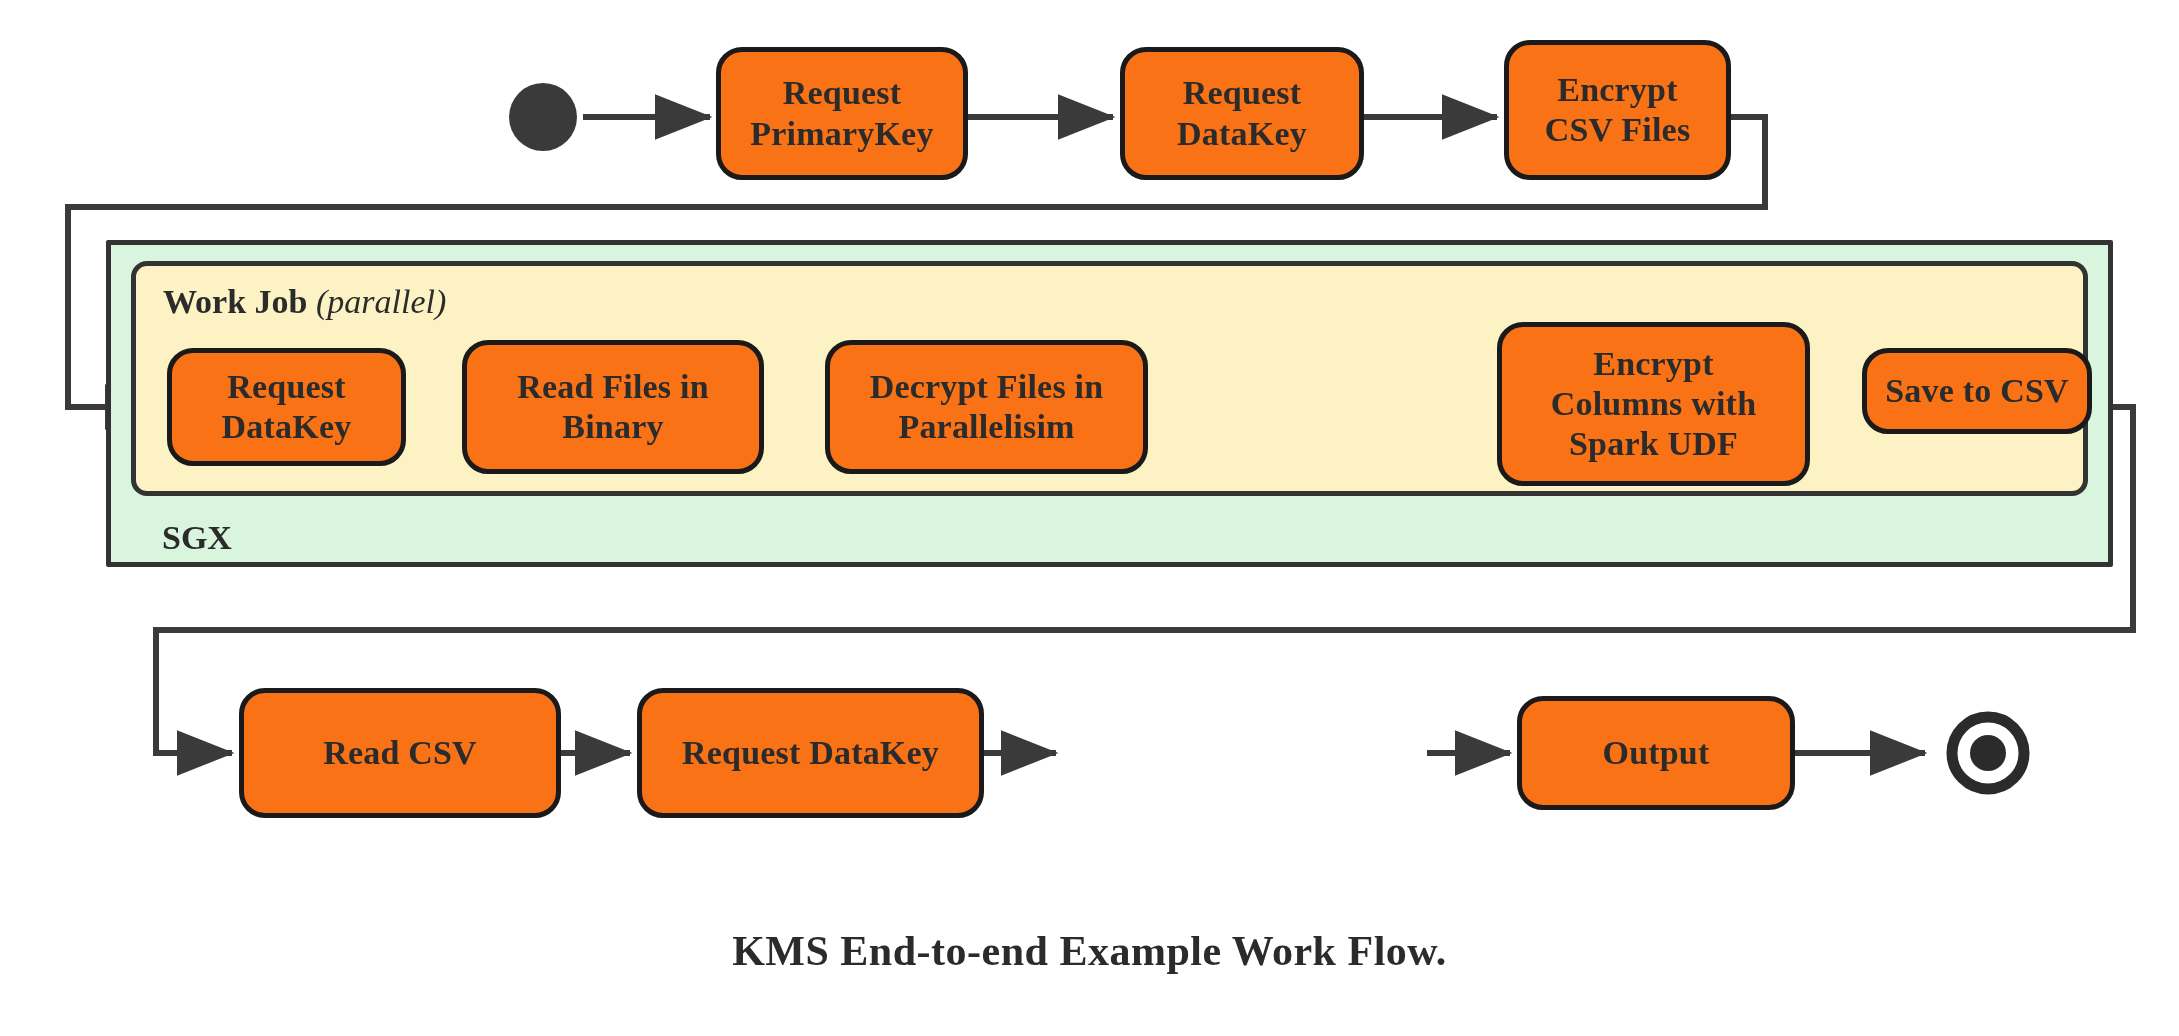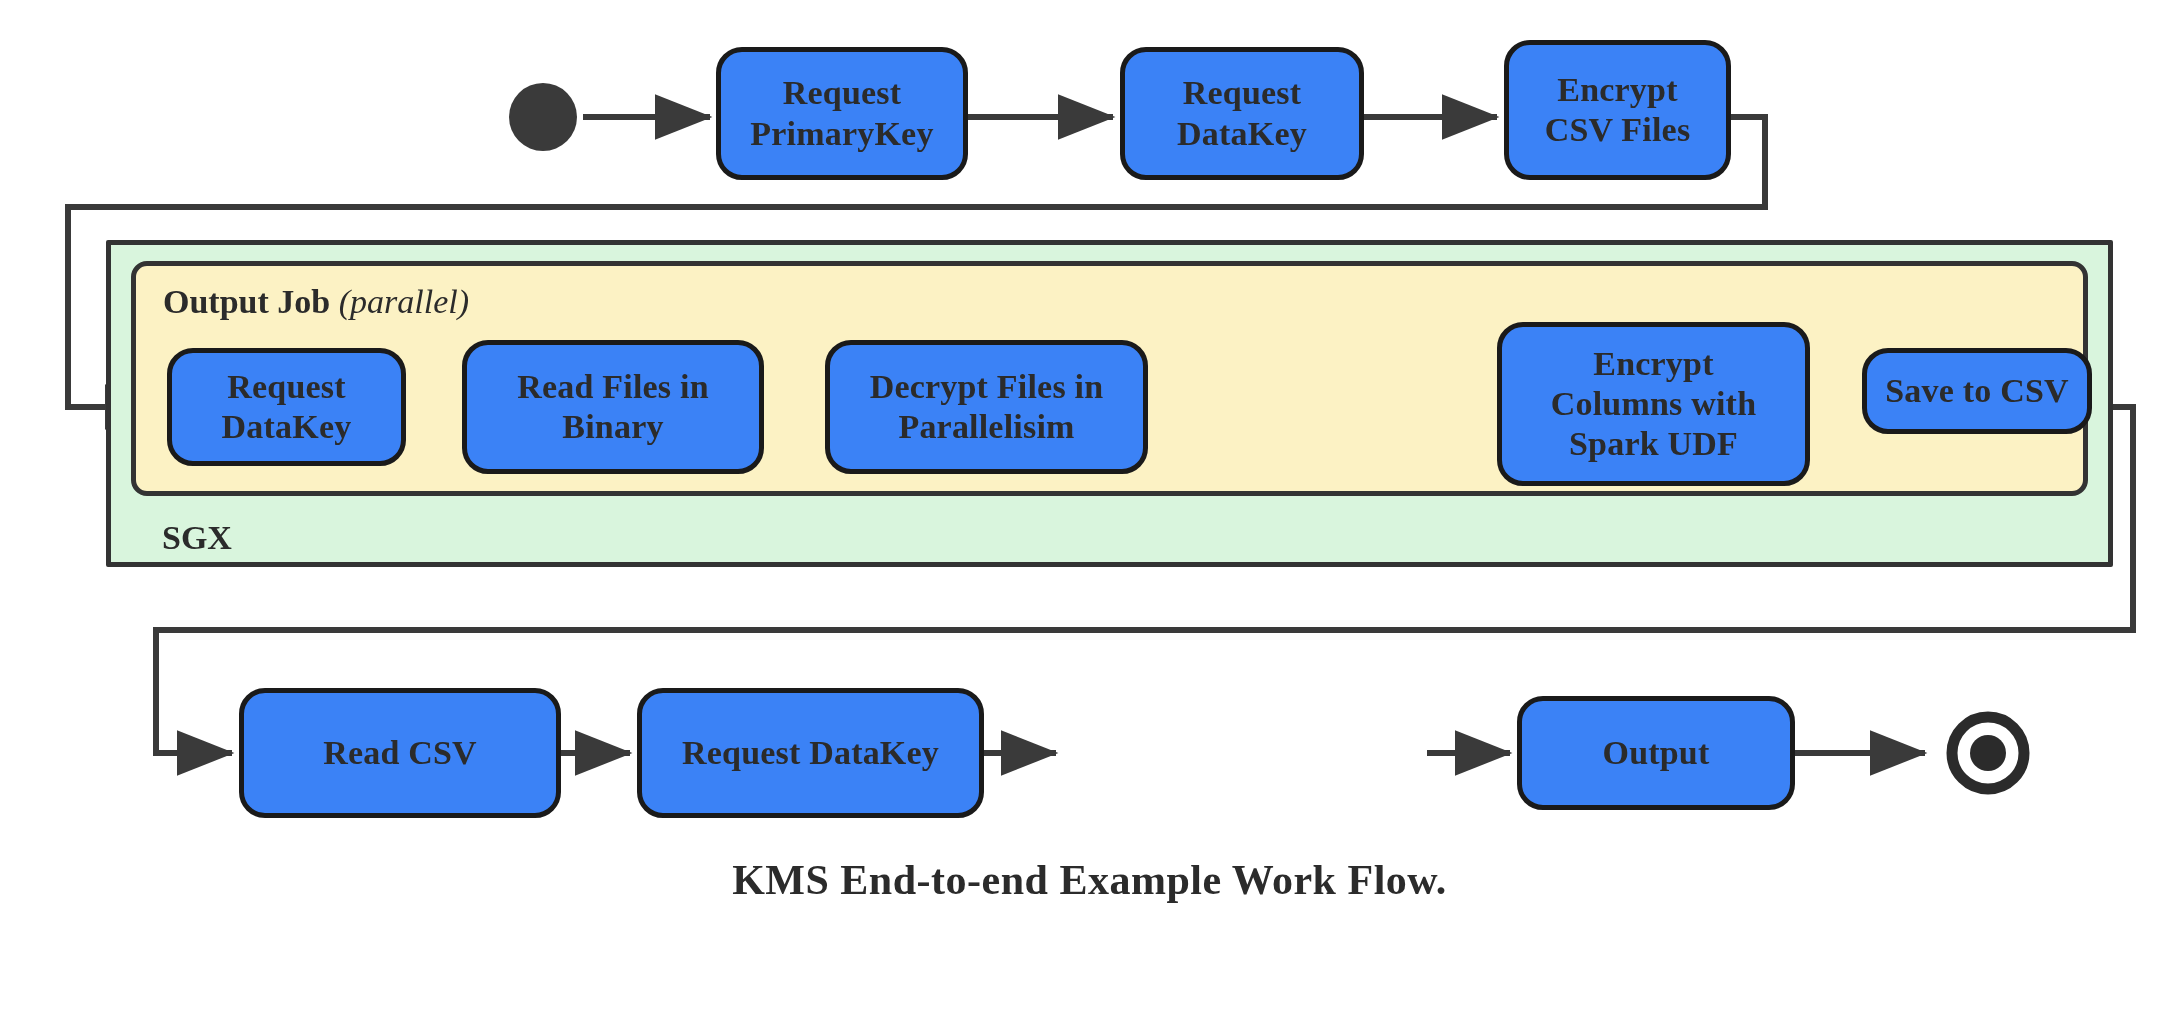--- a/index.html
+++ b/index.html
@@ -19,21 +19,21 @@
     position: absolute;
     left: 0;
     top: 0;
     width: 2179px;
     height: 1036px;
     pointer-events: none;
   }
   .node {
     position: absolute;
     box-sizing: border-box;
-    background: #3b82f6;
+    background: #f97316;
     border: 5px solid #1a1a1a;
     border-radius: 26px;
     display: flex;
     align-items: center;
     justify-content: center;
     text-align: center;
     color: #2b2b2b;
     font-weight: bold;
     font-size: 34px;
     line-height: 1.18;
@@ -120,21 +120,21 @@
       <circle cx="1988" cy="753" r="36" fill="none" stroke="#2b2b2b" stroke-width="11"></circle>
       <circle cx="1988" cy="753" r="18" fill="#2b2b2b"></circle>
     </g>
   </svg>
 
   <div class="container-green" style="left:106px; top:240px; width:2007px; height:327px;"></div>
   <div class="container-label" style="left:162px; top:519px;">SGX</div>
 
   <div class="container-yellow" style="left:131px; top:261px; width:1957px; height:235px;"></div>
   <div class="container-label" style="left:163px; top:283px;">
-    <span>Output Job</span>
+    <span>Work Job</span>
     <span class="ital">(parallel)</span>
   </div>
 
   <div class="node" style="left:716px; top:47px; width:252px; height:133px;">
     <span>Request
 PrimaryKey</span>
   </div>
   <div class="node" style="left:1120px; top:47px; width:244px; height:133px;">
     <span>Request
 DataKey</span>
@@ -168,15 +168,15 @@
   <div class="node" style="left:239px; top:688px; width:322px; height:130px;">
     <span>Read CSV</span>
   </div>
   <div class="node" style="left:637px; top:688px; width:347px; height:130px;">
     <span>Request DataKey</span>
   </div>
   <div class="node" style="left:1517px; top:696px; width:278px; height:114px;">
     <span>Output</span>
   </div>
 
-  <div class="caption" style="top:856px;text-align:center;">KMS End-to-end Example Work Flow.</div>
+  <div class="caption" style="top:927px;text-align:center;">KMS End-to-end Example Work Flow.</div>
 
 </div>
 
 </body></html>

